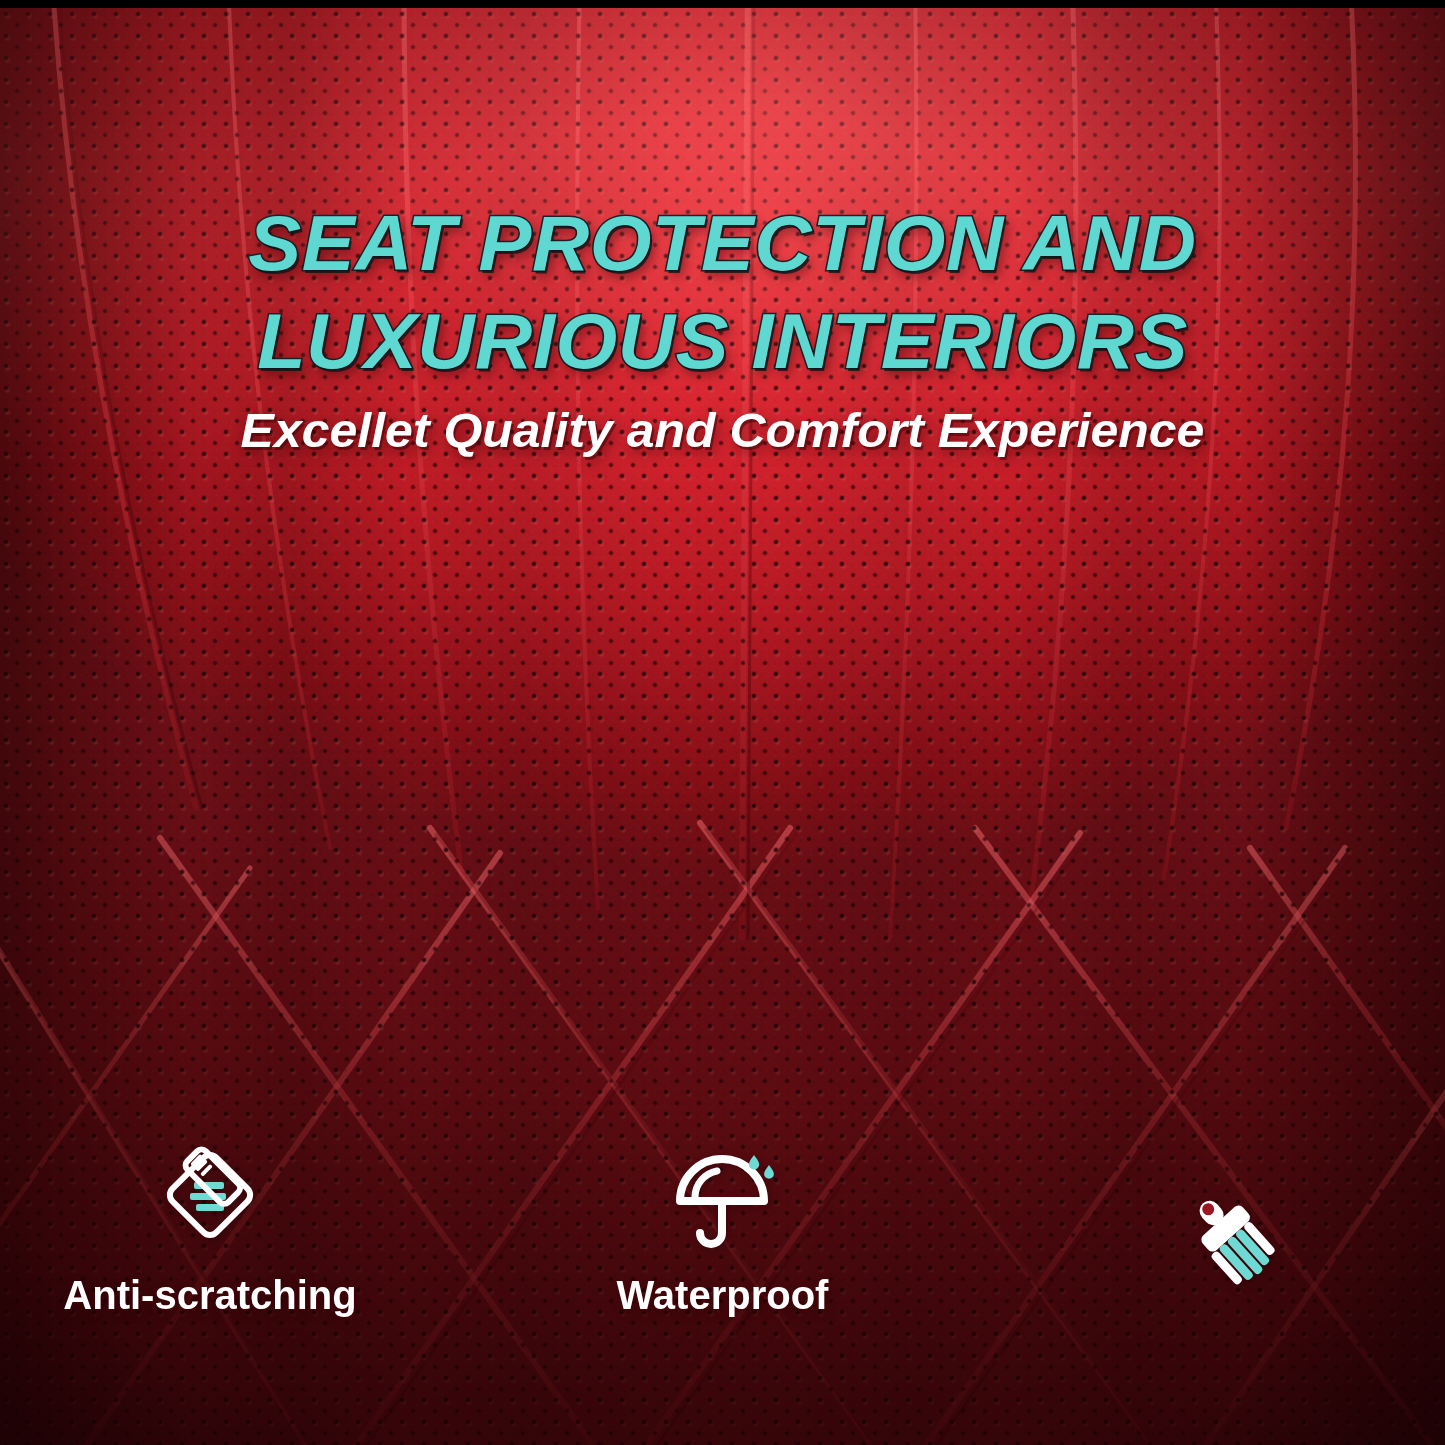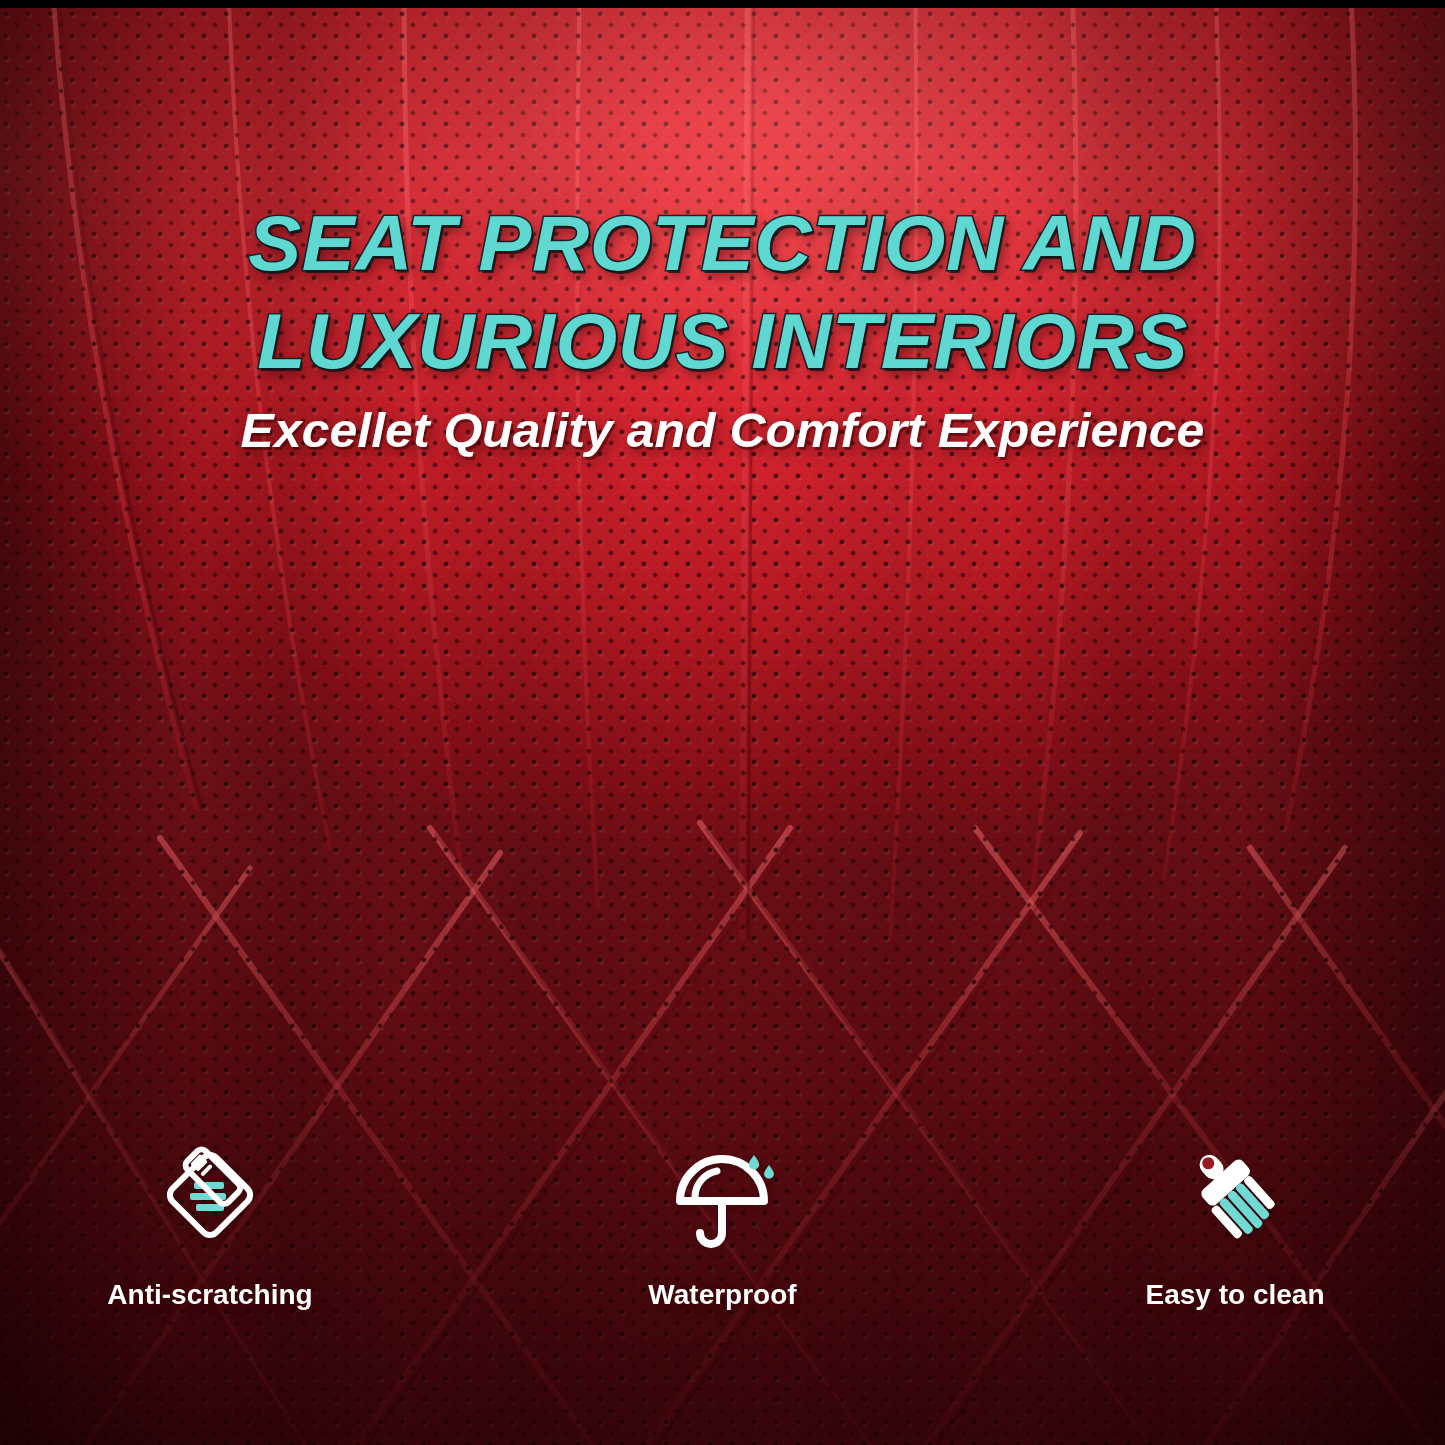--- a/index.html
+++ b/index.html
@@ -159,21 +159,21 @@
     align-items:center;
     width:330px;
   }
   .feature .ico{
     width:120px; height:110px;
     display:flex; align-items:center; justify-content:center;
     margin-bottom:22px;
     filter:drop-shadow(2px 3px 4px rgba(40,0,4,.45));
   }
   .feature .lbl{
-    font-size:28px;
+    font-size:40px;
     font-weight:700;
     color:#ffffff;
     line-height:46px;
     white-space:nowrap;
     text-shadow:
       1px 2px 0 rgba(70,2,8,.5),
       2px 4px 10px rgba(50,0,4,.5);
   }
   .f0{ width:300px; }
   .f1{ width:270px; }
@@ -313,18 +313,17 @@
             <g>
               <rect x="-30" y="-4" width="9" height="40" rx="4" fill="#ffffff"></rect>
               <rect x="-19" y="-4" width="9" height="44" rx="4" fill="#6fd9d3"></rect>
               <rect x="-8" y="-4" width="9" height="46" rx="4" fill="#6fd9d3"></rect>
               <rect x="3" y="-4" width="9" height="44" rx="4" fill="#6fd9d3"></rect>
               <rect x="14" y="-4" width="9" height="40" rx="4" fill="#ffffff"></rect>
             </g>
           </g>
         </svg>
       </div>
-      <div class="lbl">Easy to clean</div>
     </div>
 
 
   </div>
 </div>
 
 </body></html>

